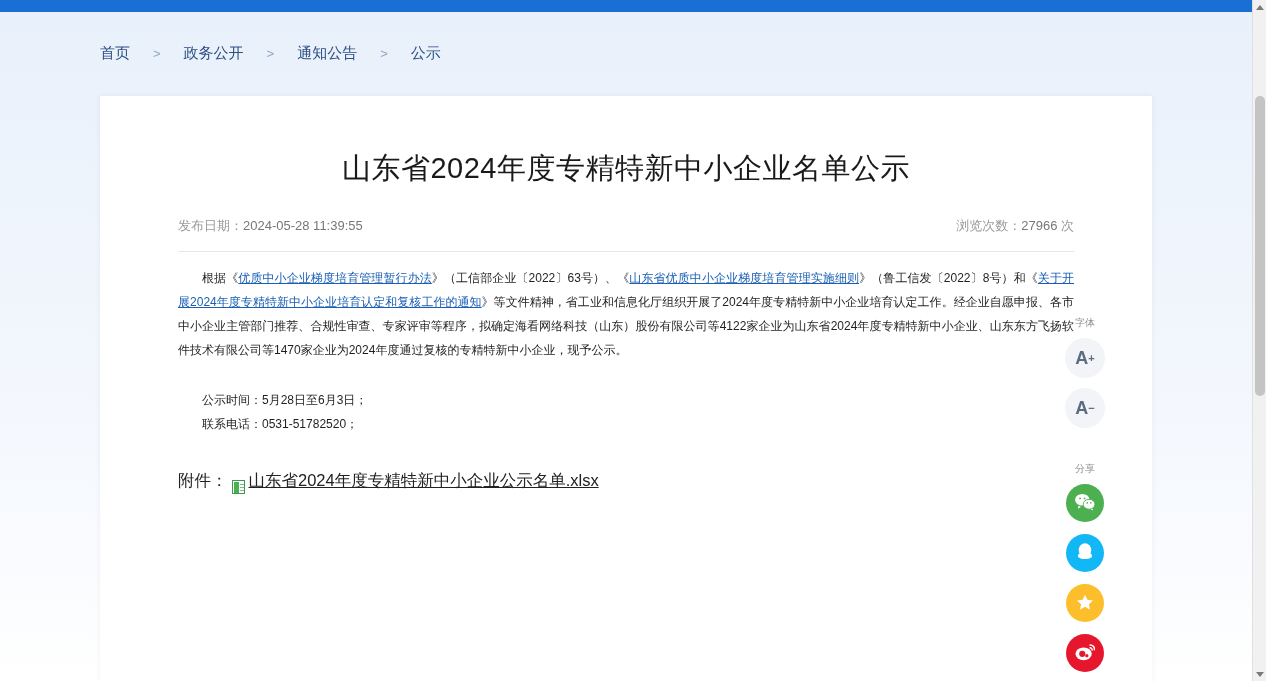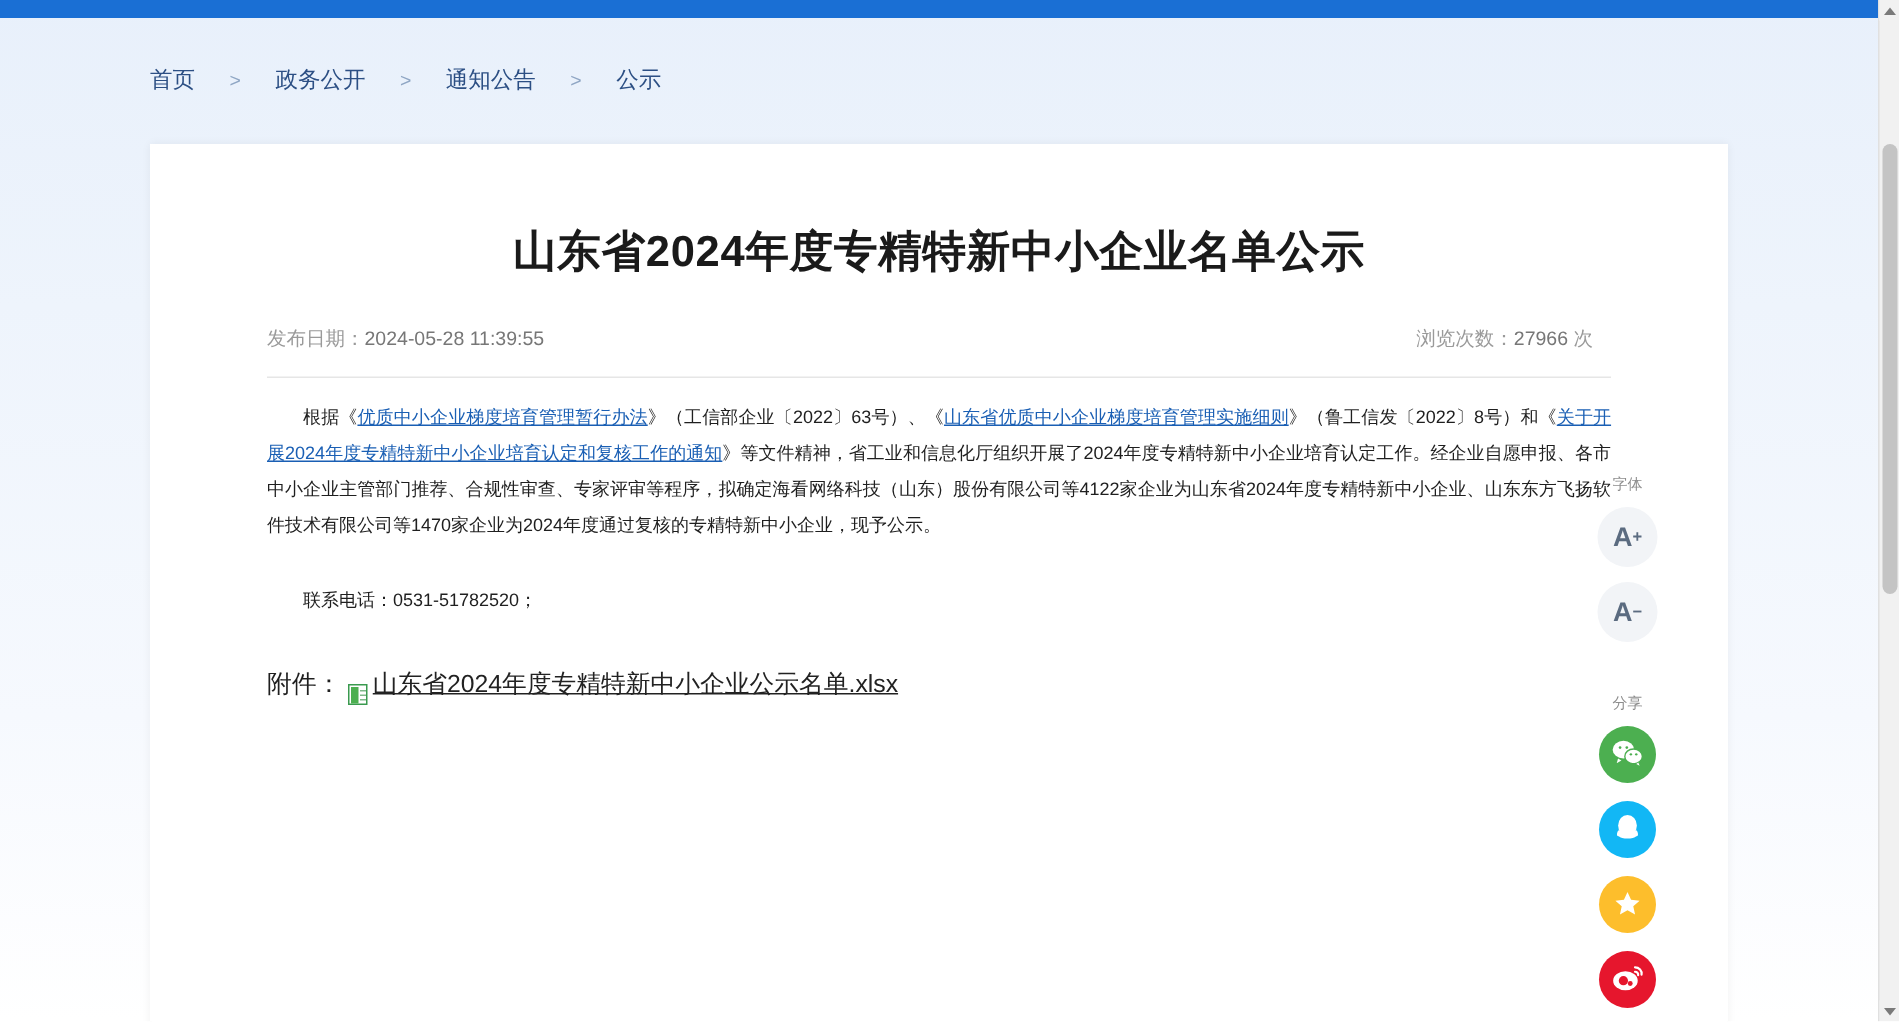--- a/index.html
+++ b/index.html
@@ -56,36 +56,36 @@
     width: 1052px;
     min-height: 620px;
     background: #ffffff;
     box-shadow: 0 0 6px rgba(0,0,0,0.06);
   }
   .article-title {
     margin: 0;
     padding: 52px 70px 0 70px;
     text-align: center;
     font-size: 29px;
-    font-weight: bold;
+    font-weight: normal;
     color: #1a1a1a;
     letter-spacing: 0.5px;
     line-height: 1.4;
   }
   .meta {
     margin: 28px 78px 0 78px;
     display: flex;
     align-items: center;
     font-size: 13px;
     color: #8a8a8a;
     padding-bottom: 16px;
     border-bottom: 1px solid #e6e6e6;
   }
   .meta .m-item { margin-right: 38px; white-space: nowrap; text-align: center; }
-  .meta .m-views { margin-left: auto; margin-right: 12px; white-space: nowrap; }
+  .meta .m-views { margin-left: auto; margin-right: 0; white-space: nowrap; }
   .meta .m-label { color: #9a9a9a; }
   .meta .m-value { color: #777; }
   .body-text {
     margin: 0 78px;
     padding-top: 14px;
     font-size: 12px;
     line-height: 2.0;
     color: #1f1f1f;
     text-align: justify;
   }
@@ -246,20 +246,21 @@
         <span class="m-label">次</span>
       </span>
     </div>
 
     <div class="body-text">
       <p><span>根据《</span><a class="lk" href="#">优质中小企业梯度培育管理暂行办法</a><span>》（工信部企业〔2022〕63号）、《</span><a class="lk" href="#">山东省优质中小企业梯度培育管理实施细则</a><span>》（鲁工信发〔2022〕8号）和《</span><a class="lk" href="#">关于开展2024年度专精特新中小企业培育认定和复核工作的通知</a><span>》等文件精神，省工业和信息化厅组织开展了2024年度专精特新中小企业培育认定工作。经企业自愿申报、各市中小企业主管部门推荐、合规性审查、专家评审等程序，拟确定海看网络科技（山东）股份有限公司等4122家企业为山东省2024年度专精特新中小企业、山东东方飞扬软件技术有限公司等1470家企业为2024年度通过复核的专精特新中小企业，现予公示。</span></p>
 
 
       <div class="spacer"></div>
 
+      <p class="info-line">公示时间：5月28日至6月3日；</p>
       <p class="info-line">联系电话：0531-51782520；</p>
     </div>
 
     <div class="attach">
       <span class="label">附件：</span>
       <span class="xls-icon"></span>
       <a class="fname" href="#">山东省2024年度专精特新中小企业公示名单.xlsx</a>
     </div>
   </article>
 

